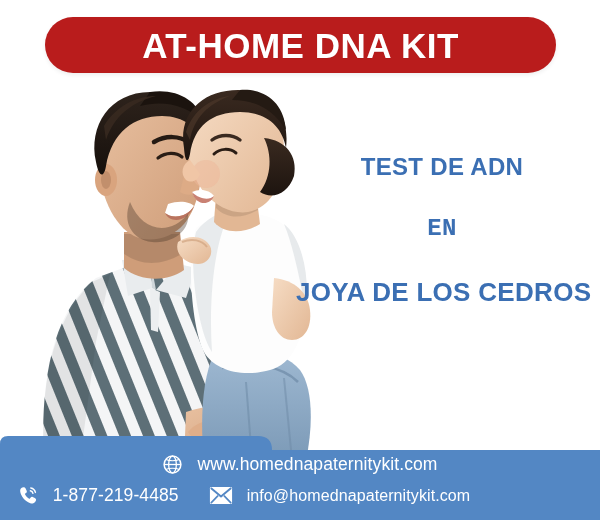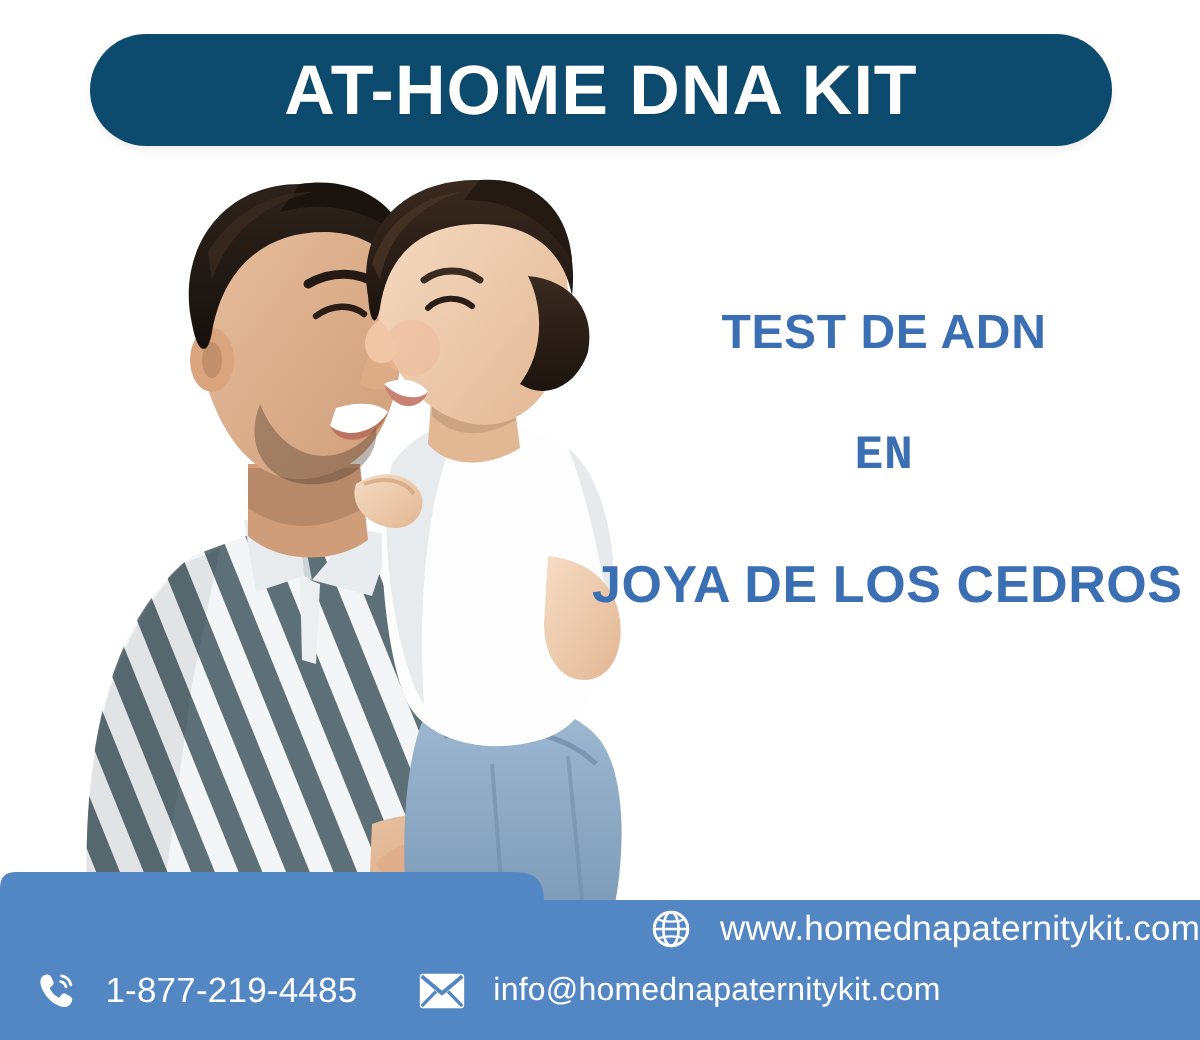--- a/index.html
+++ b/index.html
@@ -14,21 +14,21 @@
     width:600px;height:520px;
     background:#ffffff;
     overflow:hidden;
   }
 
   
   #header-banner{
     position:absolute;
     left:45px; top:17px;
     width:511px; height:56px;
-    background:#0c4a6e;
+    background:#b91c1c;
     border-radius:28px;
     display:flex; align-items:center; justify-content:center;
     box-shadow:0 2px 4px rgba(0,0,0,0.07);
   }
   #header-title{
     color:#ffffff;
     font-size:35px;
     font-weight:bold;
     letter-spacing:0.5px;
     line-height:1;
@@ -75,21 +75,21 @@
   #footer-content{
     position:absolute;
     left:0; top:0; width:600px; height:90px;
   }
   .f-row{
     position:absolute;
     display:flex;
     align-items:center;
     color:#ffffff;
   }
-  #row-web{ left:0; top:24px; width:600px; justify-content:flex-end; }
+  #row-web{ left:0; top:24px; width:600px; justify-content:center; }
   #row-contact{ left:0; top:55px; width:488px; justify-content:center; }
 
   .f-item{display:flex;align-items:center;}
   .f-item + .f-item{margin-left:30px;}
   .f-icon{display:inline-flex;align-items:center;justify-content:center;margin-right:14px;}
   .f-text{
     font-size:17px;
     color:#ffffff;
     white-space:nowrap;
     letter-spacing:0.1px;

